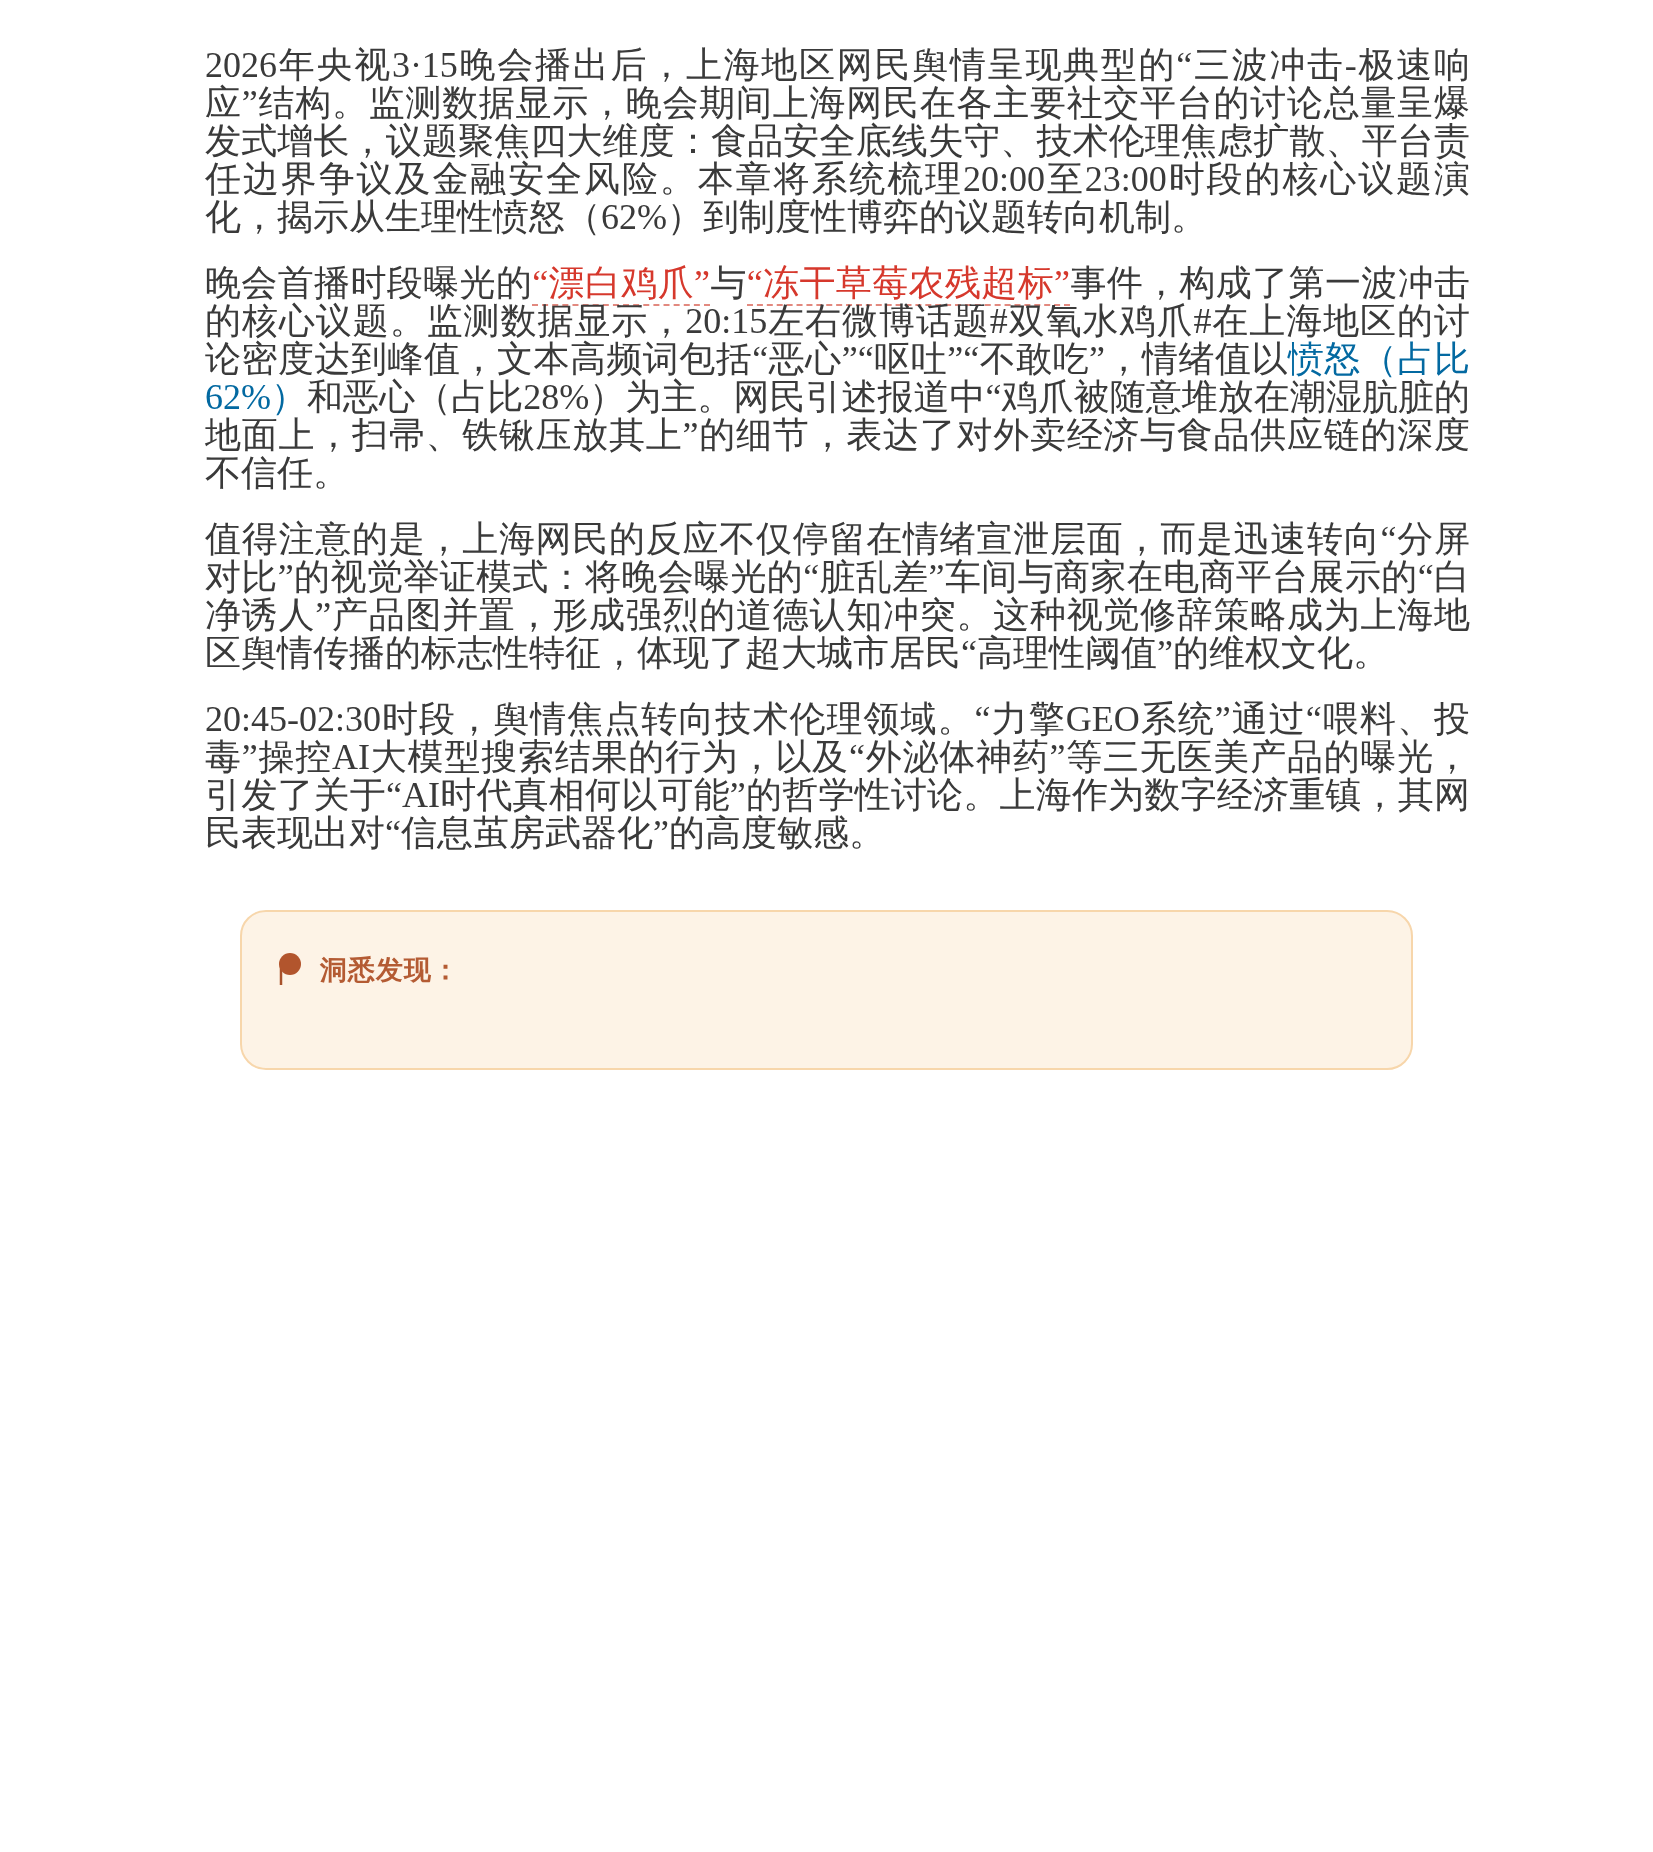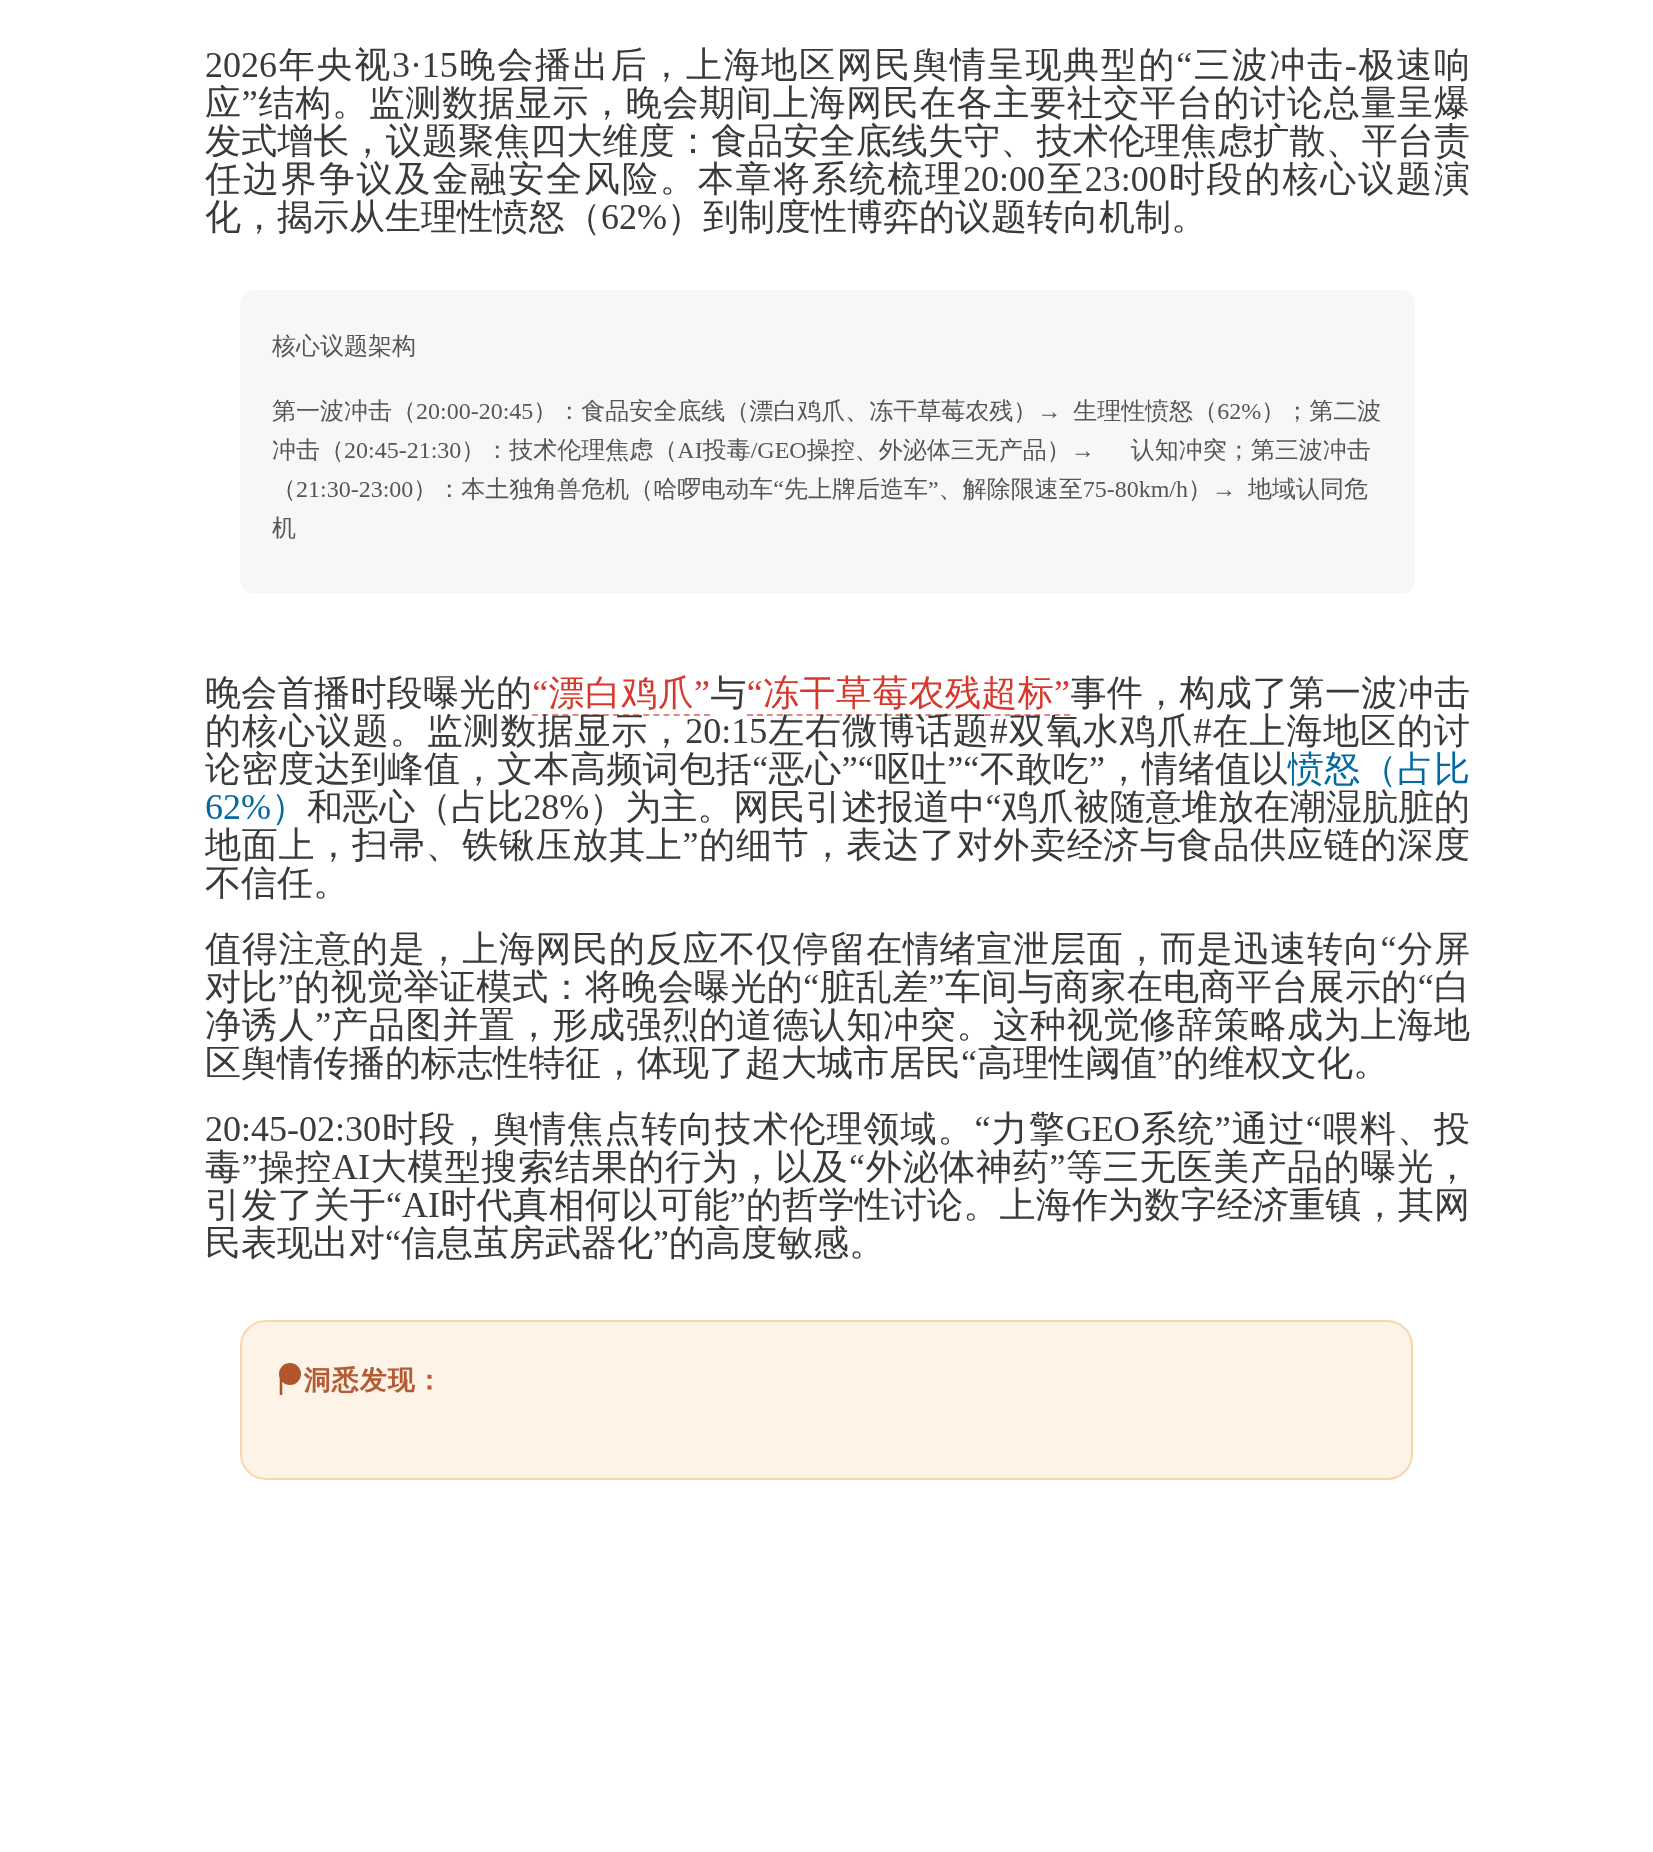--- a/index.html
+++ b/index.html
@@ -43,42 +43,38 @@
     padding-bottom: 1px;
   }
   .em-red { color: #0369a1; }
 
   .insight-callout {
     margin: 58px 0 0 35px; width: 1173px; box-sizing: border-box;
     background: #fdf3e6; border: 2px solid #f7d6ab; border-radius: 26px;
     padding: 40px 36px 48px 34px;
   }
   .insight-header {
-    display: flex; align-items: center; margin-bottom: 32px;
+    display: flex; align-items: center; gap: 16px; margin-bottom: 32px;
   }
   .insight-icon { display: inline-flex; width: 28px; height: 36px; }
   .insight-label {
     color: #b45b33; font-size: 27px; font-weight: 600; letter-spacing: 1px;
   }
   .insight-body {
     font-size: 26px; line-height: 42px; color: #3a3a3a; text-align: justify;
   }
 </style>
 </head>
 <body>
 
 <main class="page">
 
 
   <p class="body-text">2026年央视3·15晚会播出后，上海地区网民舆情呈现典型的“三波冲击-极速响应”结构。监测数据显示，晚会期间上海网民在各主要社交平台的讨论总量呈爆发式增长，议题聚焦四大维度：食品安全底线失守、技术伦理焦虑扩散、平台责任边界争议及金融安全风险。本章将系统梳理20:00至23:00时段的核心议题演化，揭示从生理性愤怒（62%）到制度性博弈的议题转向机制。</p>
 
-  <section class="gray-callout">
-    <div class="callout-title">核心议题架构</div>
-    <div class="callout-body">第一波冲击（20:00-20:45）：食品安全底线（漂白鸡爪、冻干草莓农残）→  生理性愤怒（62%）；第二波冲击（20:45-21:30）：技术伦理焦虑（AI投毒/GEO操控、外泌体三无产品）→      认知冲突；第三波冲击（21:30-23:00）：本土独角兽危机（哈啰电动车“先上牌后造车”、解除限速至75-80km/h）→  地域认同危机</div>
-  </section>
 
 
   <p class="body-text">晚会首播时段曝光的<span class="term-red">“漂白鸡爪”</span>与<span class="term-red">“冻干草莓农残超标”</span>事件，构成了第一波冲击的核心议题。监测数据显示，20:15左右微博话题#双氧水鸡爪#在上海地区的讨论密度达到峰值，文本高频词包括“恶心”“呕吐”“不敢吃”，情绪值以<span class="em-red">愤怒（占比62%）</span>和恶心（占比28%）为主。网民引述报道中“鸡爪被随意堆放在潮湿肮脏的地面上，扫帚、铁锹压放其上”的细节，表达了对外卖经济与食品供应链的深度不信任。</p>
 
   <p class="body-text">值得注意的是，上海网民的反应不仅停留在情绪宣泄层面，而是迅速转向“分屏对比”的视觉举证模式：将晚会曝光的“脏乱差”车间与商家在电商平台展示的“白净诱人”产品图并置，形成强烈的道德认知冲突。这种视觉修辞策略成为上海地区舆情传播的标志性特征，体现了超大城市居民“高理性阈值”的维权文化。</p>
 
 
   <p class="body-text">20:45-02:30时段，舆情焦点转向技术伦理领域。“力擎GEO系统”通过“喂料、投毒”操控AI大模型搜索结果的行为，以及“外泌体神药”等三无医美产品的曝光，引发了关于“AI时代真相何以可能”的哲学性讨论。上海作为数字经济重镇，其网民表现出对“信息茧房武器化”的高度敏感。</p>
 
   <aside class="insight-callout">

